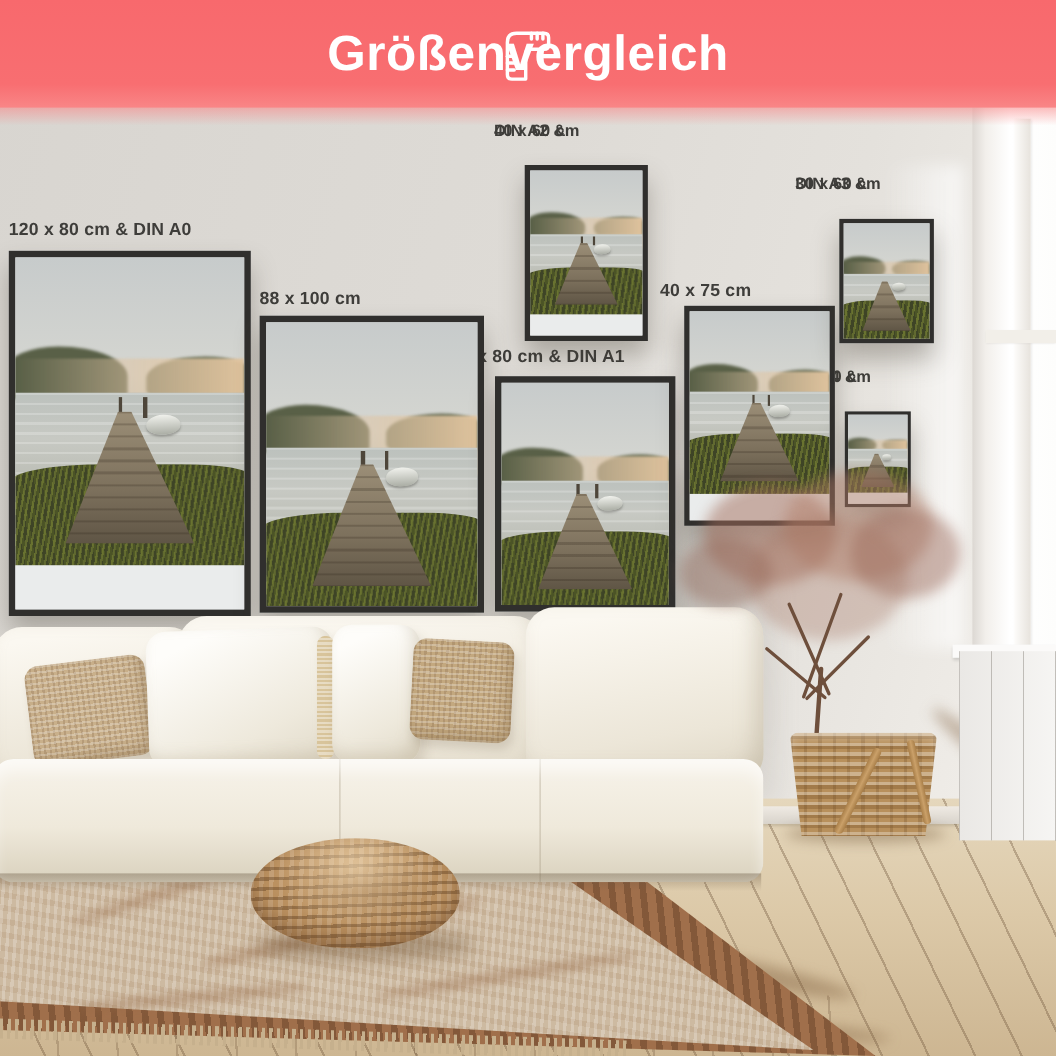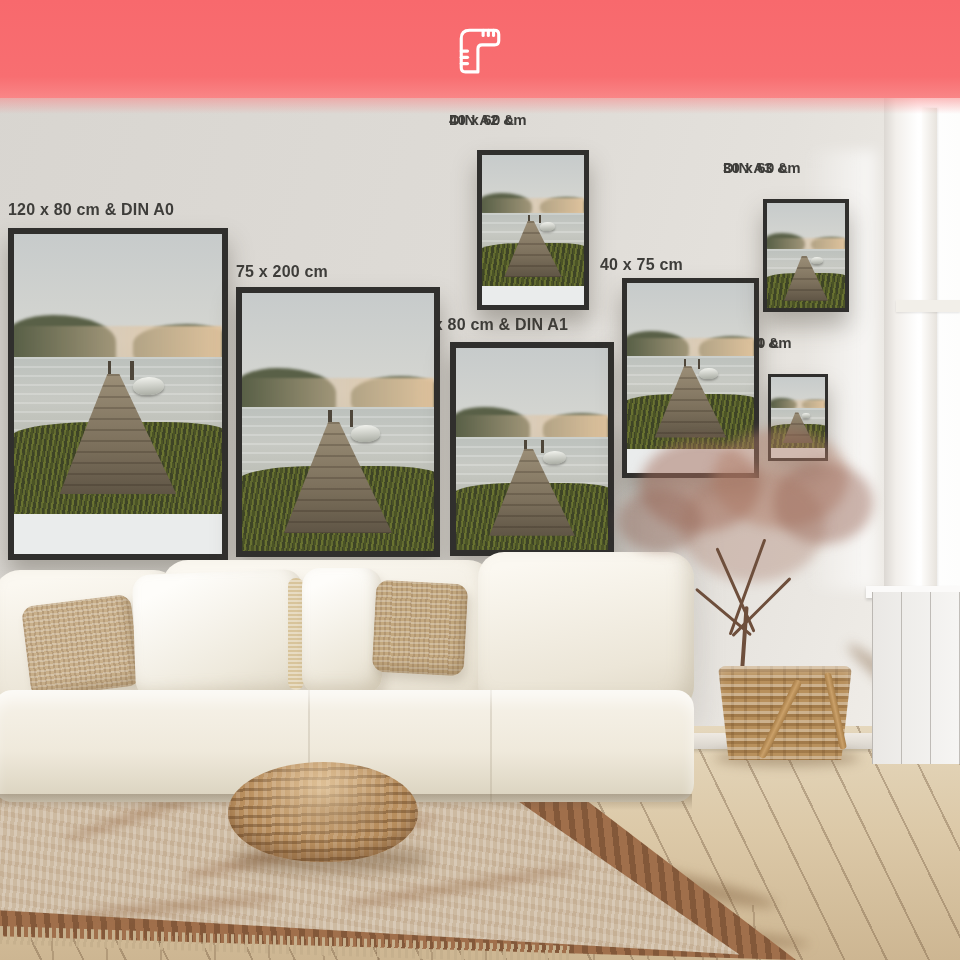--- a/index.html
+++ b/index.html
@@ -195,21 +195,21 @@
   <div class="dapple-dark"></div>
 
   <div class="window"></div>
   <div class="mullion"></div>
   <div class="sash"></div>
 
   <div class="size-label lab-a0">
     <span>120 x 80 cm &amp; DIN A0</span>
   </div>
   <div class="size-label lab-75">
-    <span>75 x 200 cm</span>
+    <span>88 x 100 cm</span>
   </div>
   <div class="size-label lab-a2">
     <span>DIN A2 &amp;</span>
     <span>40 x 60 cm</span>
   </div>
   <div class="size-label lab-a1">
     <span>60 x 80 cm &amp; DIN A1</span>
   </div>
   <div class="size-label lab-50">
     <span>40 x 75 cm</span>
@@ -376,16 +376,17 @@
   <div class="banner">
     <svg width="50" height="50" viewBox="0 0 48 48" fill="none" stroke="#ffffff" stroke-width="3" stroke-linecap="round" stroke-linejoin="round">
       <path d="M22 46 H10 Q6 46 6 42 V14 Q6 6 14 6 H38 Q42 6 42 10 V16 Q42 20 38 20 H26 Q22 20 22 24 Z"></path>
       <path d="M6 26 H12"></path>
         <path d="M6 32 H12"></path>
         <path d="M6 38 H12"></path>
       <path d="M27 6 V11"></path>
         <path d="M32 6 V11"></path>
         <path d="M37 6 V11"></path>
     </svg>
+    <span class="ttl">Größenvergleich</span>
   </div>
   <div class="banner-fade"></div>
 
 </div>
 
 </body></html>

